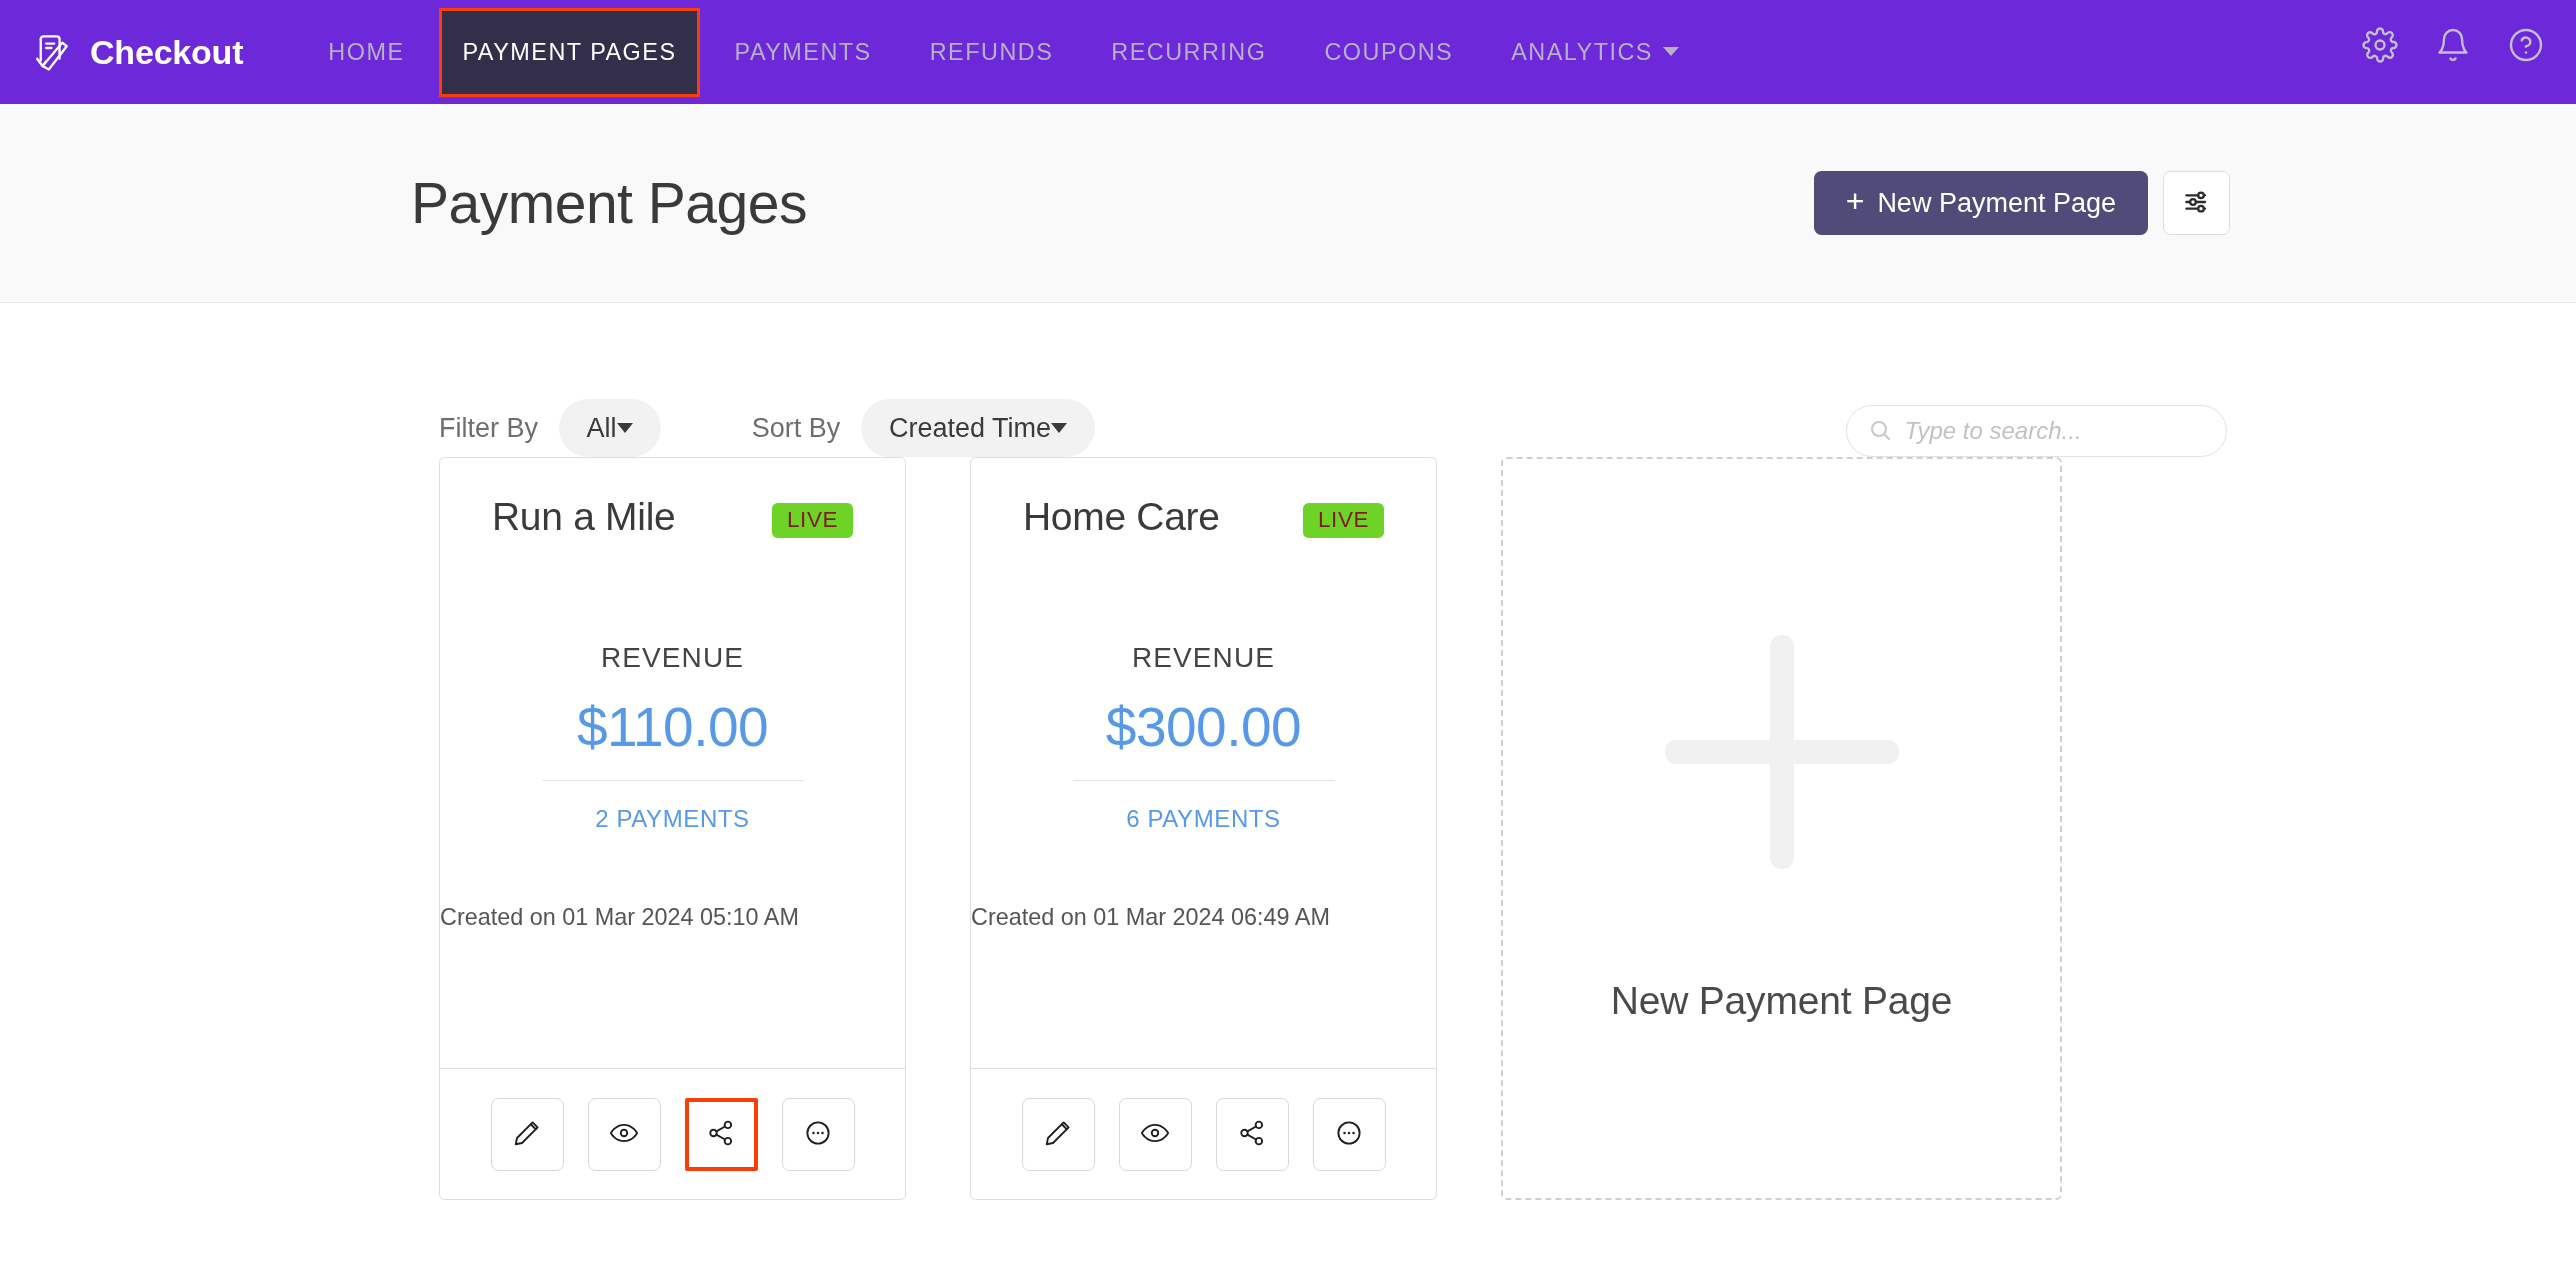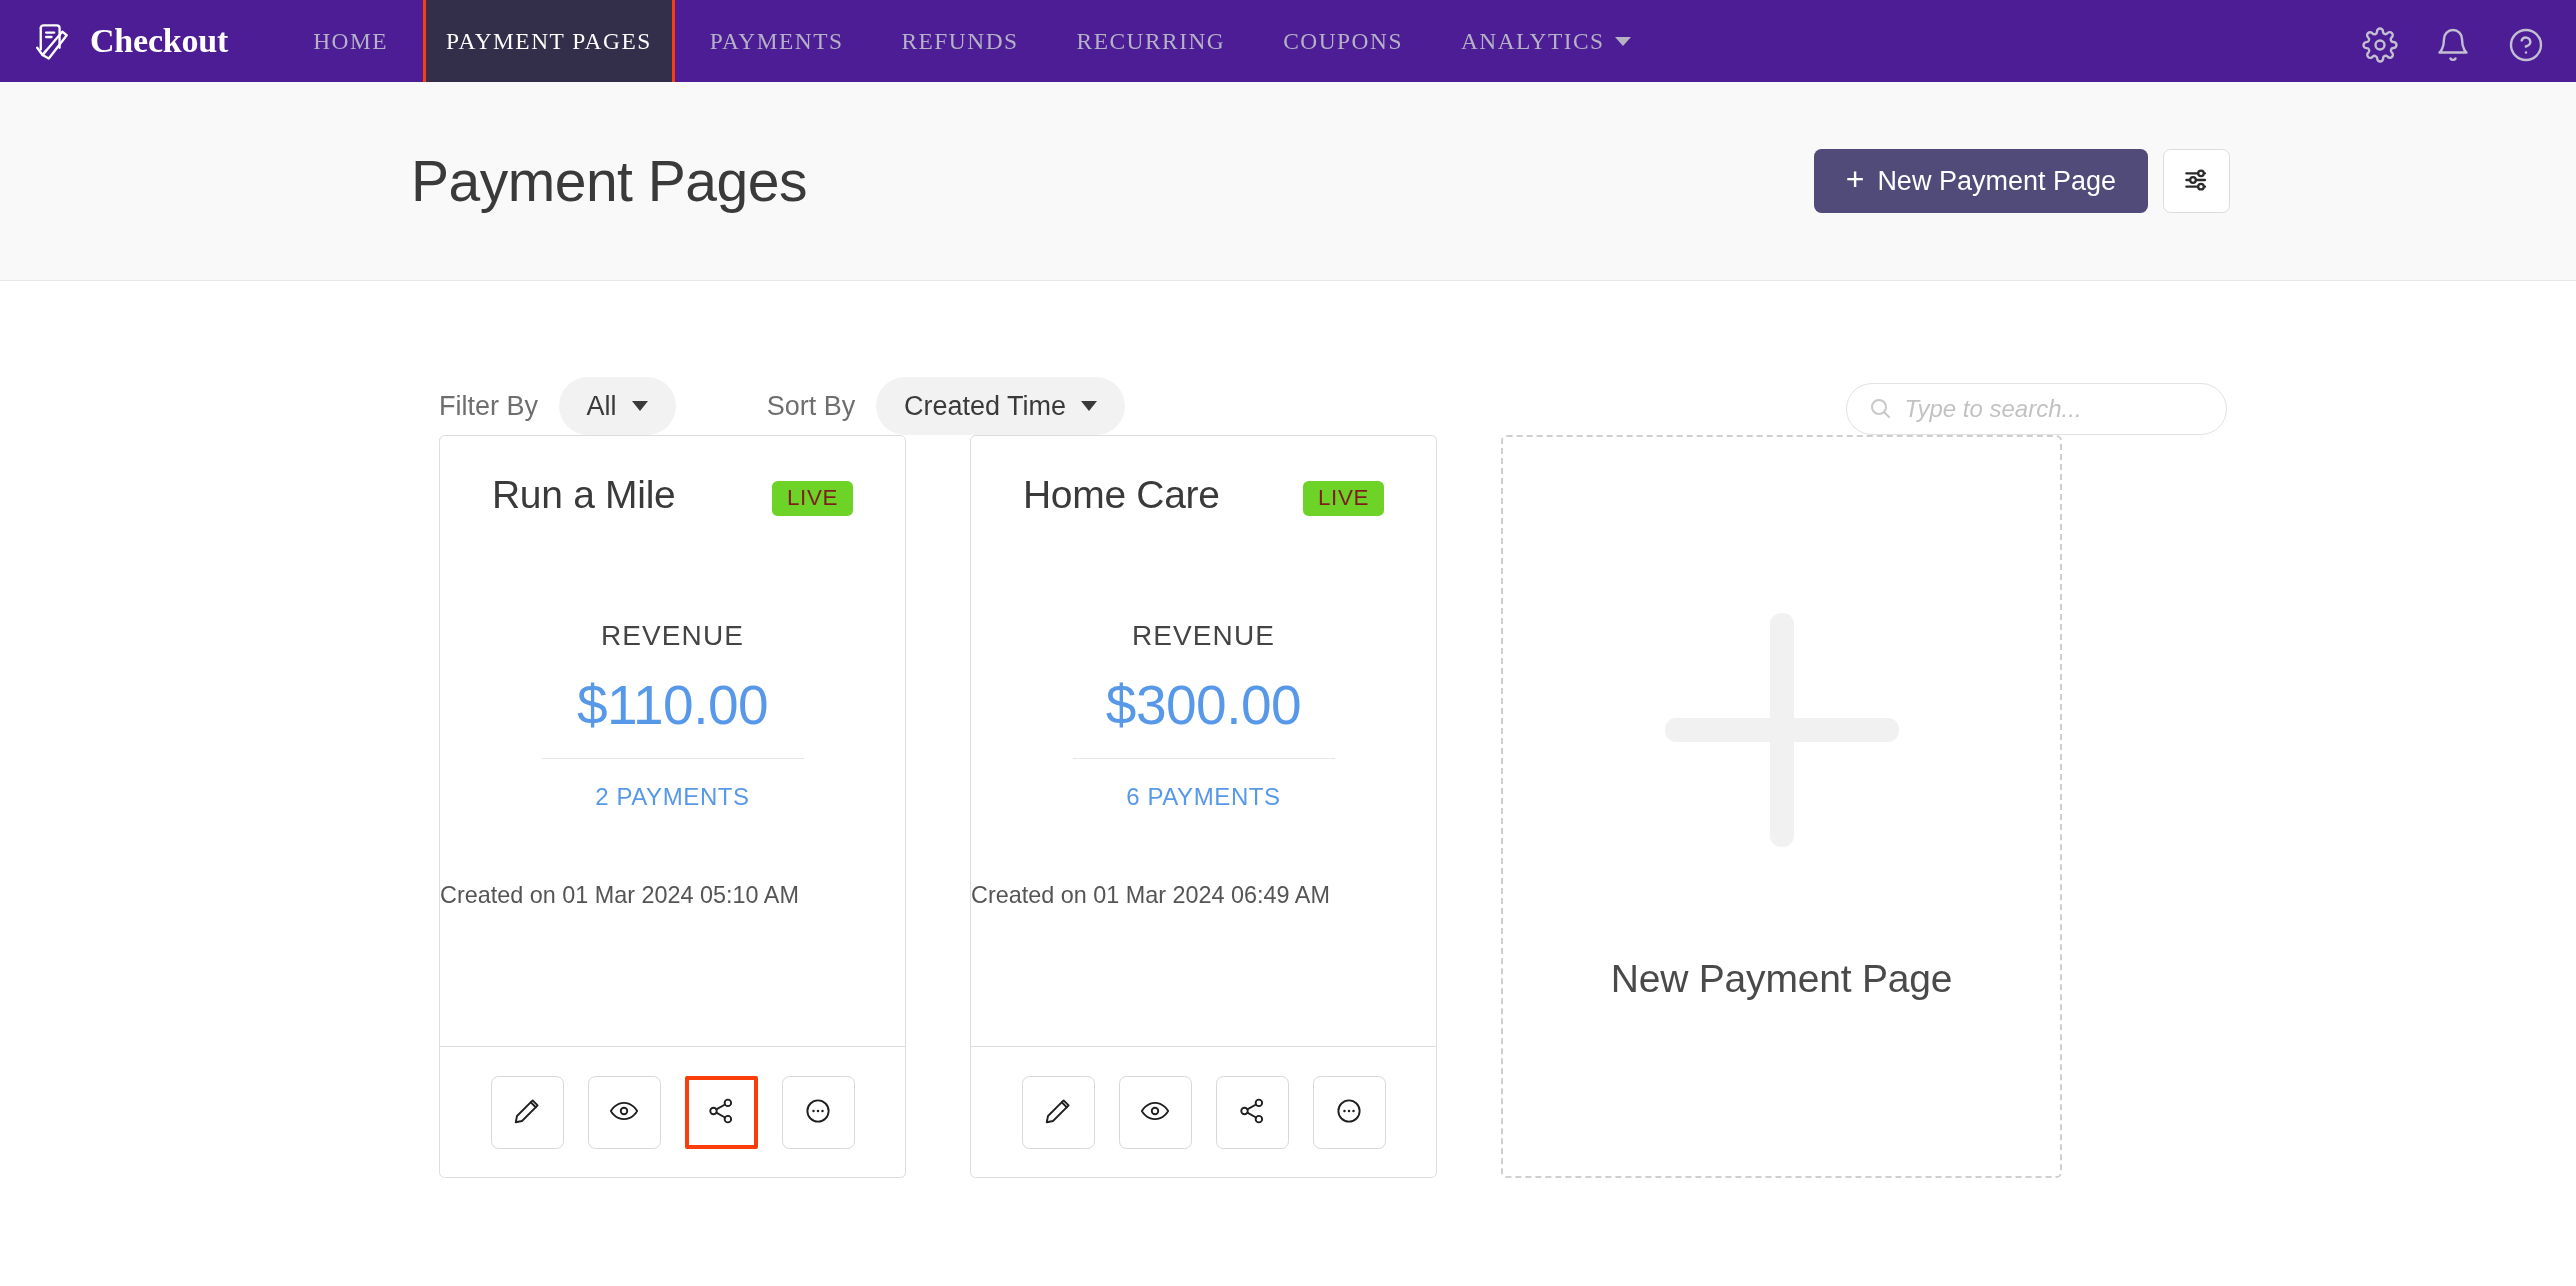--- a/index.html
+++ b/index.html
@@ -6,26 +6,25 @@
   html, body {
     width: 2576px;
     height: 1286px;
     background: #ffffff;
     font-family: "Liberation Sans", sans-serif;
     overflow: hidden;
   }
 
   
   .topnav {
-    height: 82px;
-    background: #4c1d95;
+    height: 104px;
+    background: #6d28d9;
     display: flex;
     align-items: center;
     position: relative;
-    font-family: Liberation Serif, serif;
   }
   .brand {
     display: flex;
     align-items: center;
     gap: 17px;
     margin-left: 30px;
     margin-right: 56px;
   }
   .brand-logo { width: 43px; height: 43px; display: block; }
   .brand-name {
@@ -154,21 +153,20 @@
     border: none;
     border-radius: 32px;
     height: 58px;
     padding: 0 28px;
     font-size: 27px;
     color: #3A3A3A;
     font-family: "Liberation Sans", sans-serif;
     cursor: pointer;
     display: flex;
     align-items: center;
-    gap: 15px;
     white-space: nowrap;
   }
   .pill .caret {
     width: 0; height: 0;
     border-left: 8.4px solid transparent;
     border-right: 8.4px solid transparent;
     border-top: 10.3px solid #3A3A3A;
   }
   .spacer-gap { width: 50px; }
   .searchbox {

